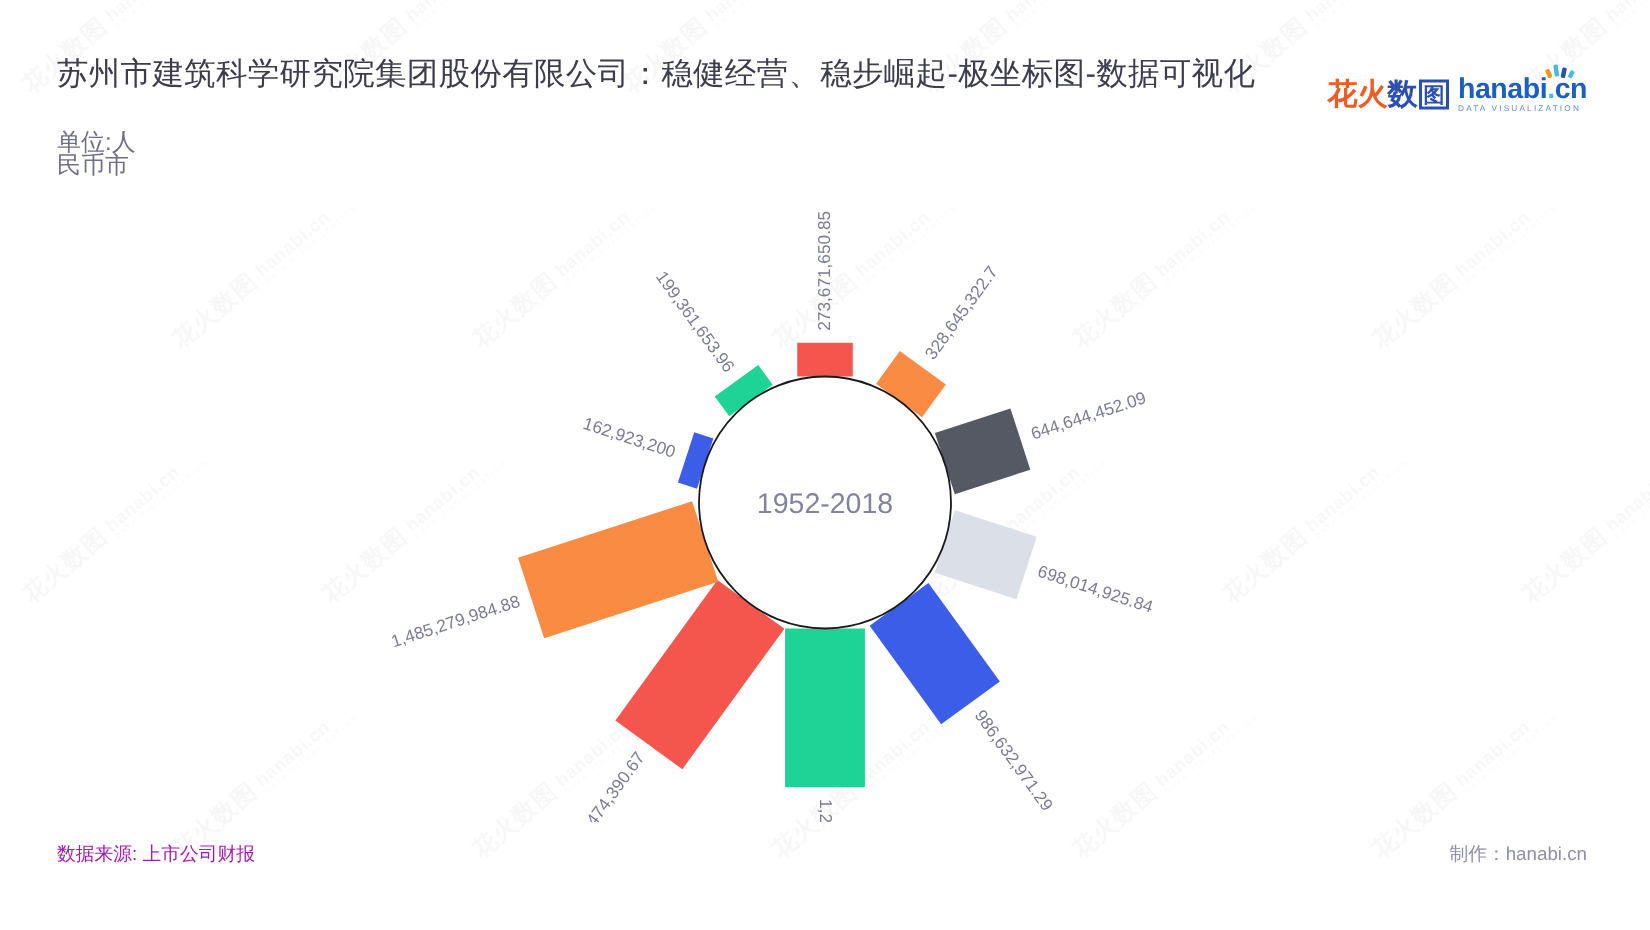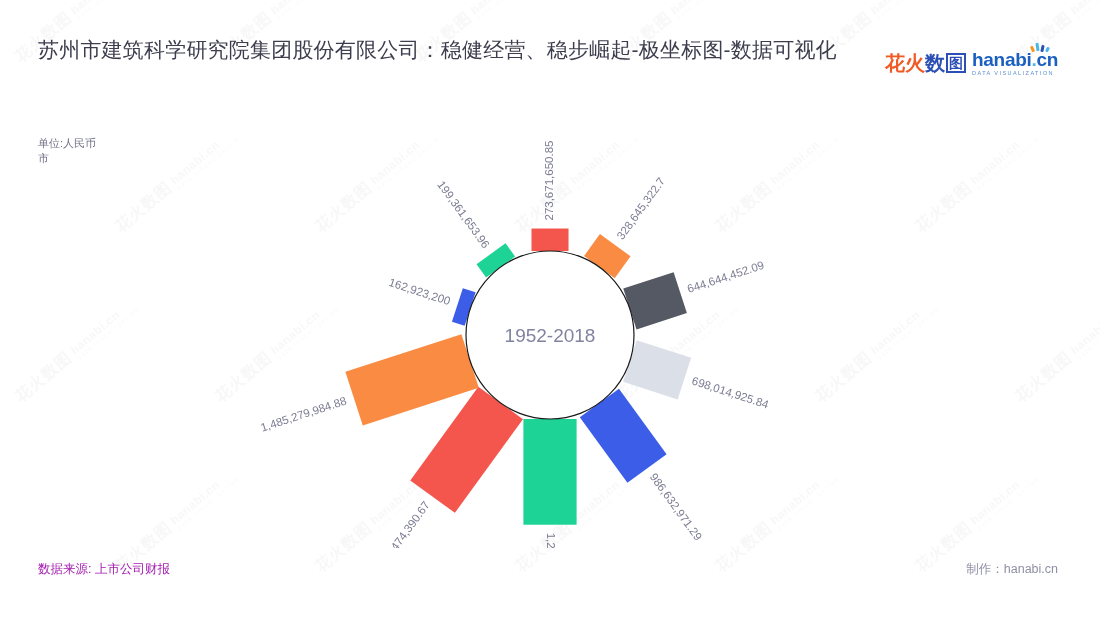--- a/index.html
+++ b/index.html
@@ -66,25 +66,24 @@
     color: #3d3d4e;
     font-weight: normal;
     margin: 0;
     letter-spacing: 0.2px;
   }
   #unit-label {
     position: absolute;
     left: 38px;
     top: 88px;
     width: 60px;
-    font-size: 11px;
+    font-size: 16px;
     line-height: 15px;
     color: #6f6f86;
     z-index: 2;
-    margin-top: 48px;
   }
 
   
   #logo {
     position: absolute;
     right: 42px;
     top: 50px;
     z-index: 3;
     display: flex;
     align-items: center;

